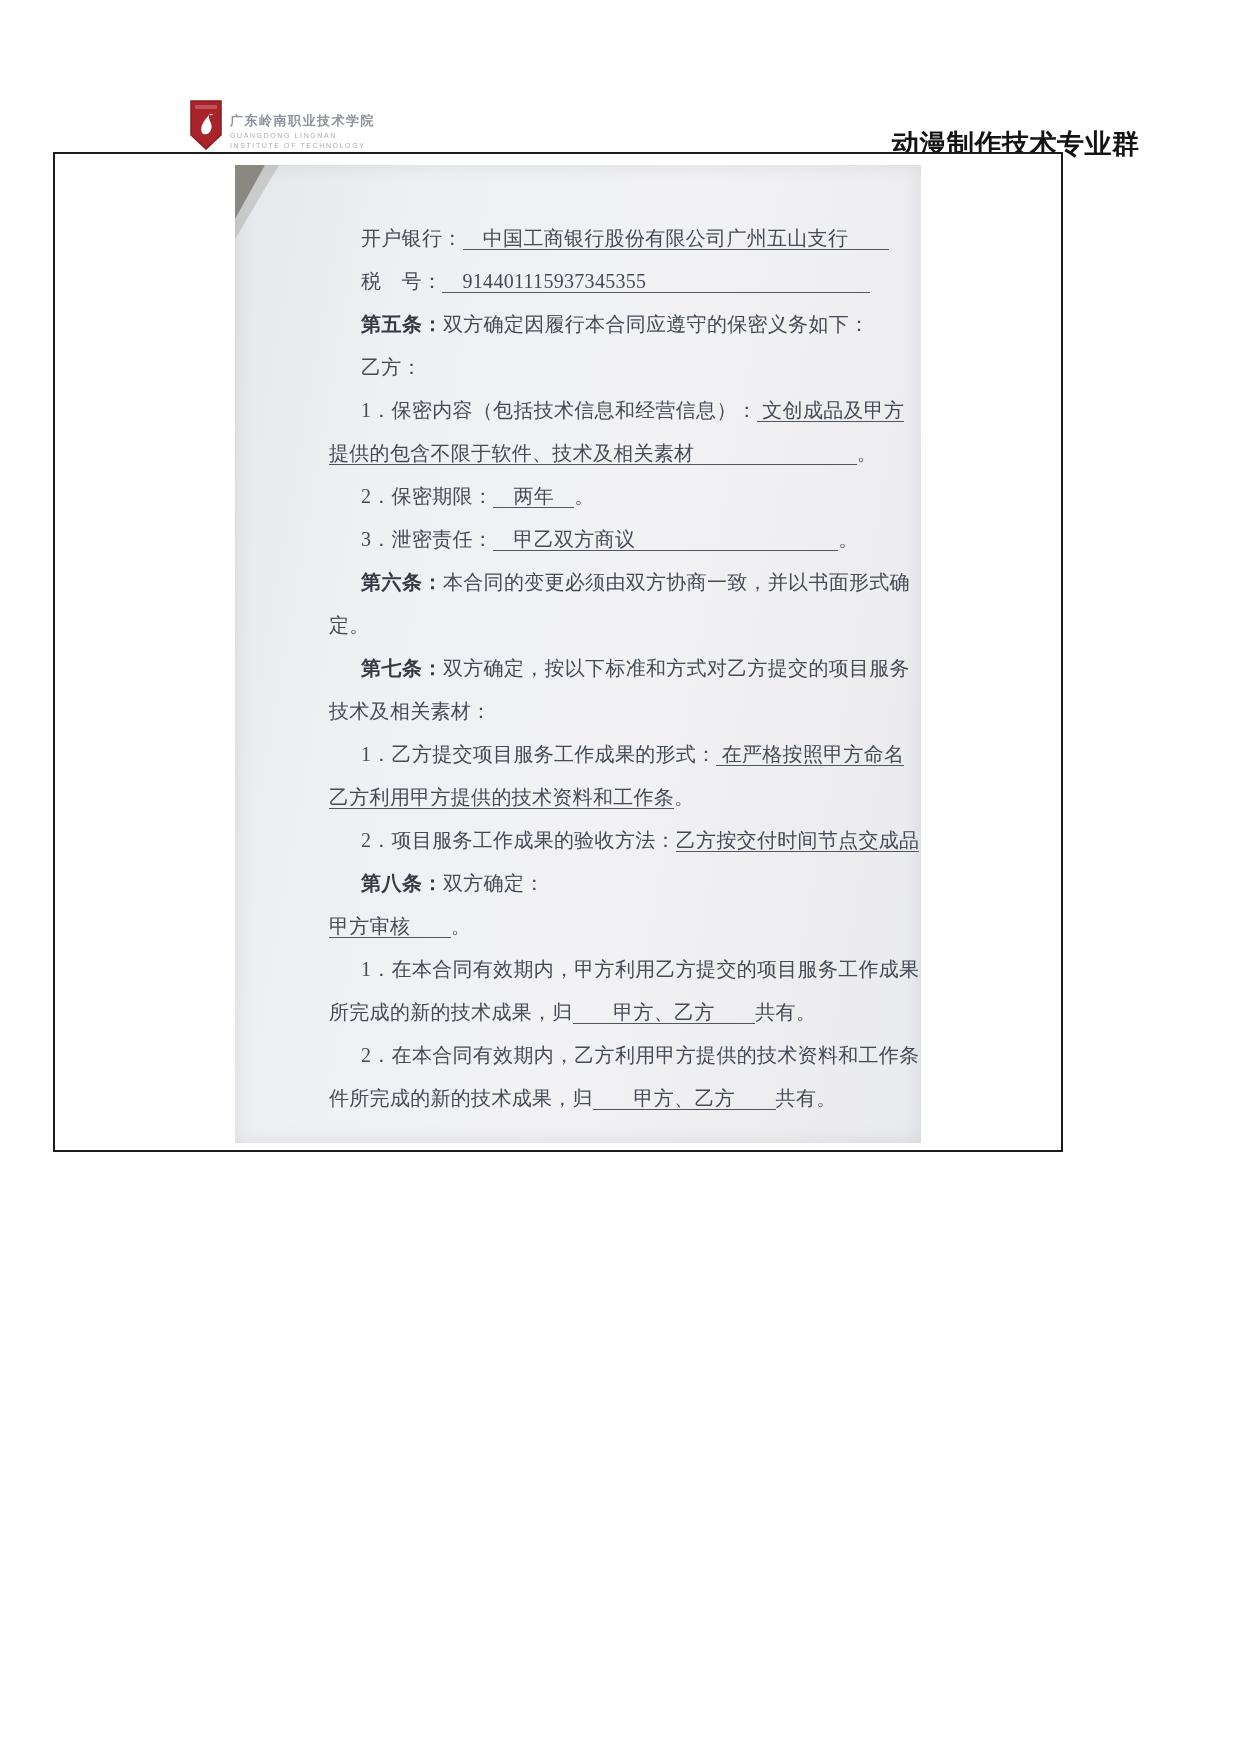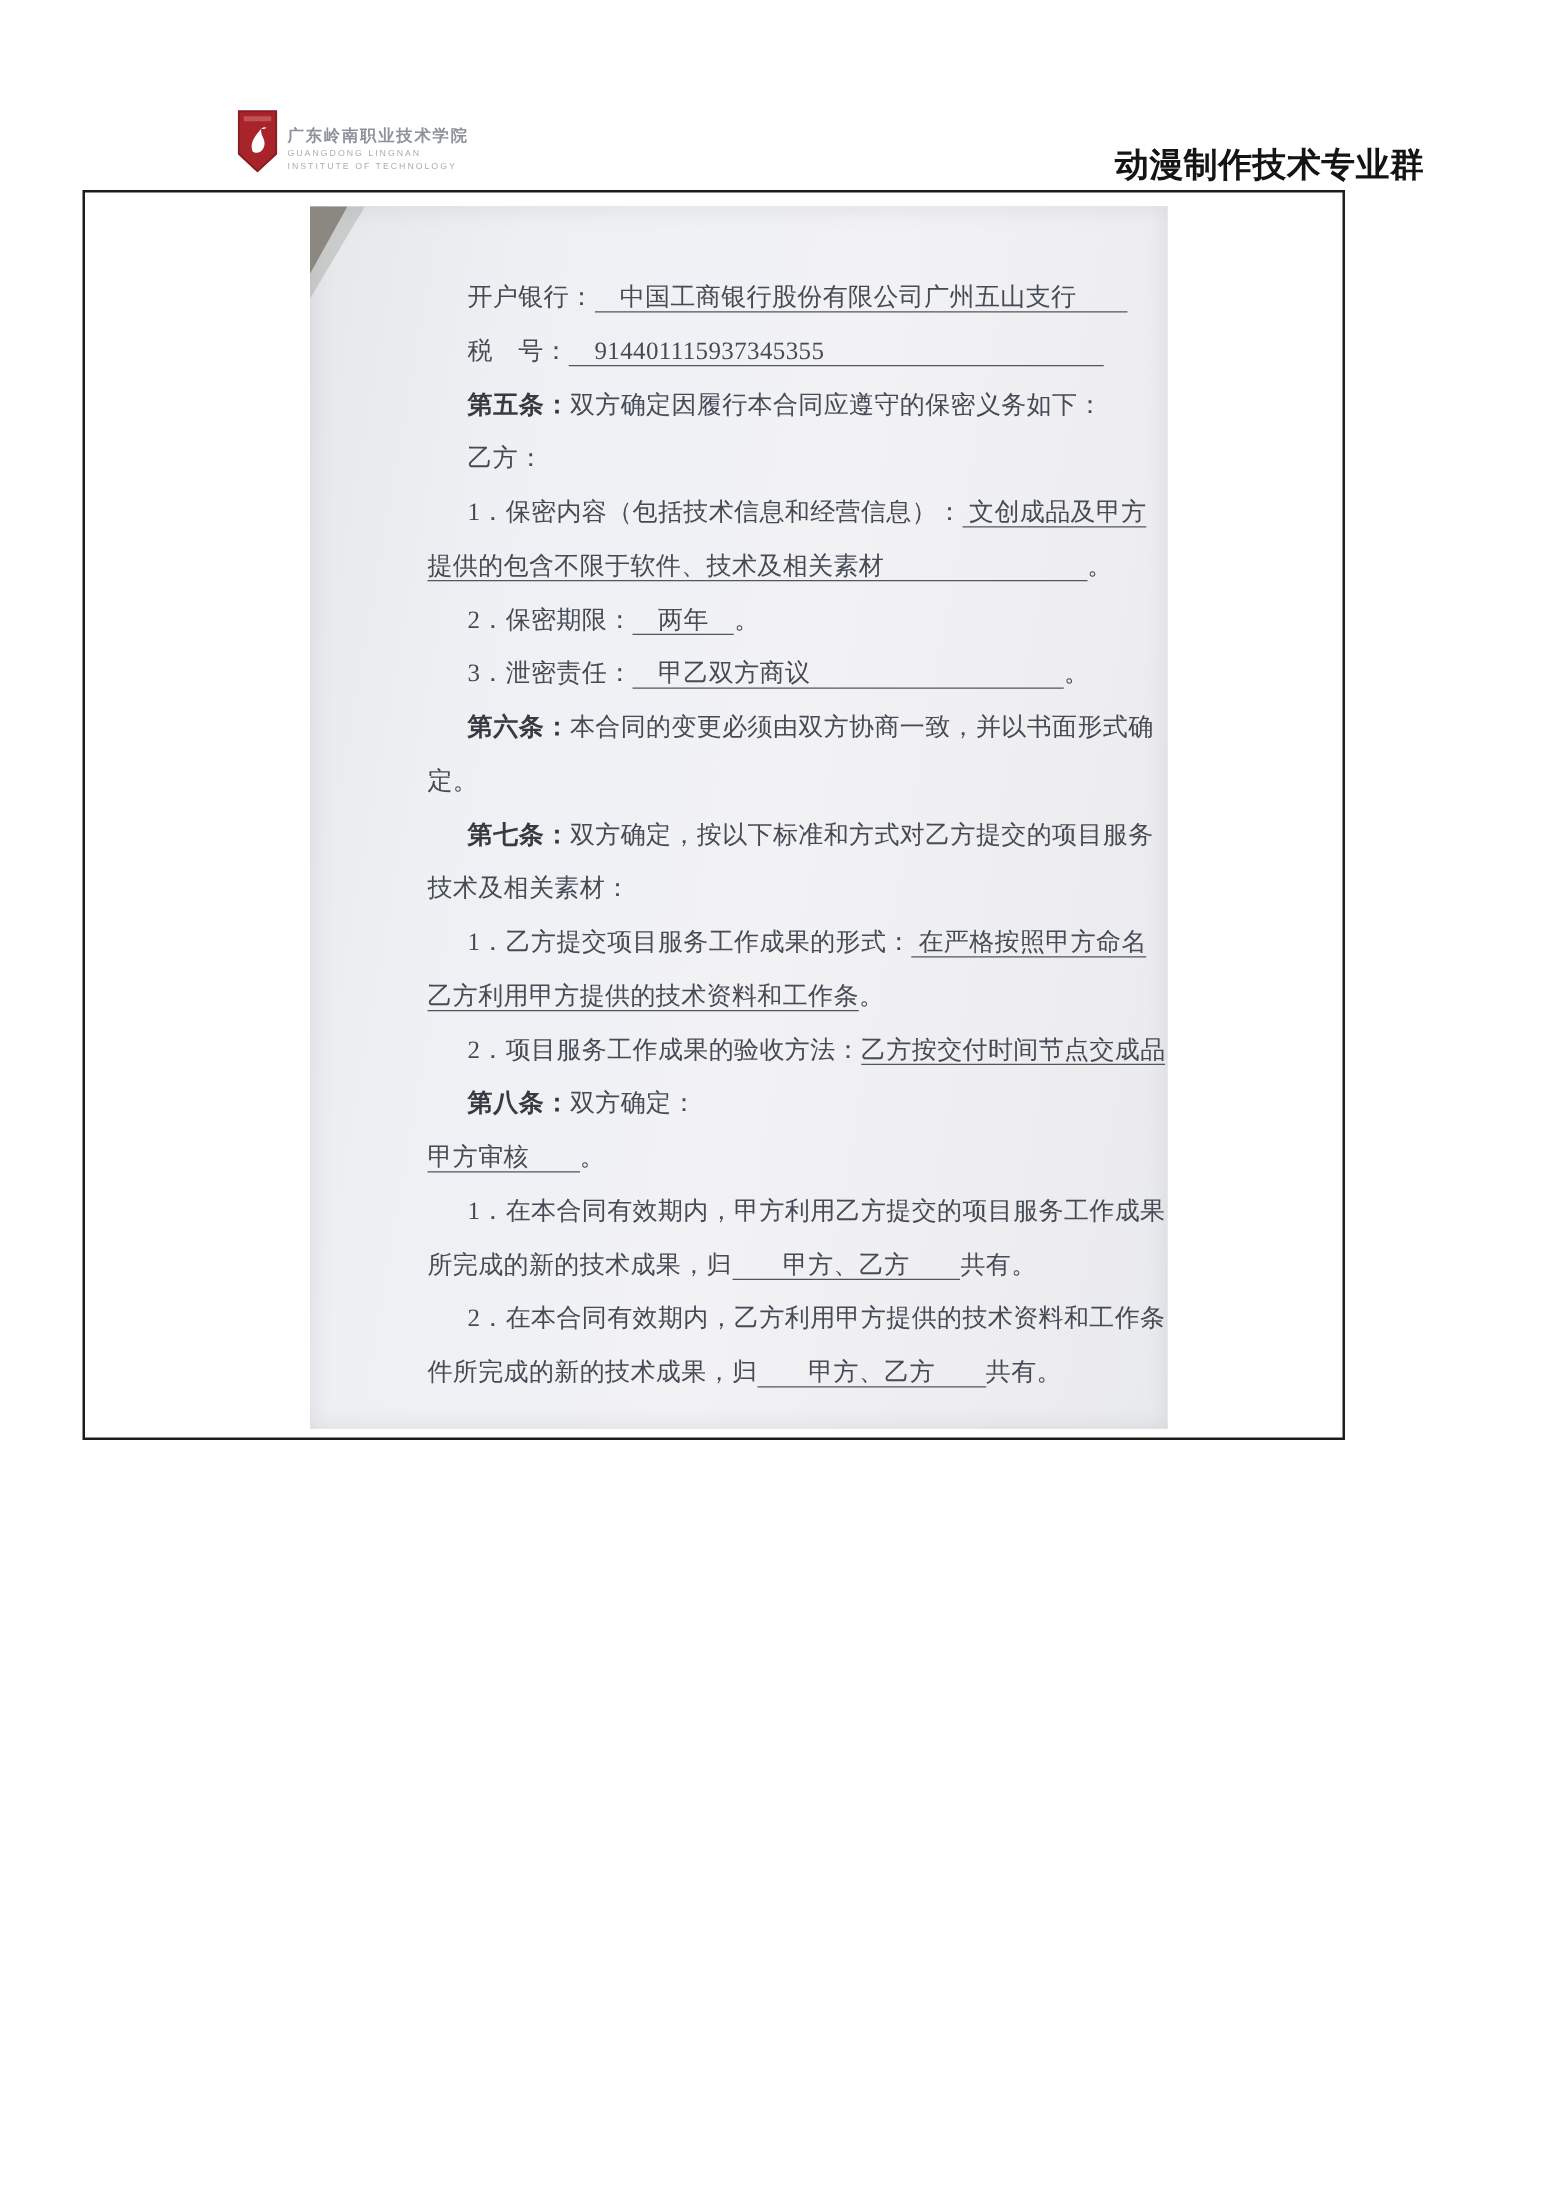--- a/index.html
+++ b/index.html
@@ -3,42 +3,42 @@
 <meta charset="utf-8">
 <style>
   * { margin:0; padding:0; box-sizing:border-box; }
   html,body { background:#ffffff; }
   body {
     width:1240px; height:1754px; position:relative;
     font-family:"Liberation Sans","DejaVu Sans",sans-serif;
   }
 
   
-  .header { position:absolute; top:4px; left:0; width:1240px; height:150px; }
+  .header { position:absolute; top:16px; left:0; width:1240px; height:150px; }
   .logo { position:absolute; left:190px; top:84px; display:flex; align-items:flex-start; }
   .logo svg { display:block; }
   .logo-text { margin-left:8px; padding-top:12px; }
   .logo-cn {
     font-size:13px; color:#8d939c; letter-spacing:1.5px; font-weight:600;
     font-family:"Liberation Sans","DejaVu Sans",sans-serif;
   }
   .logo-en {
     font-size:7px; color:#a9aeb6; letter-spacing:1.6px; margin-top:2px; line-height:8px;
   }
   .group-title {
     position:absolute; left:856px; top:110px; width:300px;
     font-size:27px; font-weight:700; color:#141414; letter-spacing:0.5px;
     font-family:"Liberation Sans","DejaVu Sans",sans-serif;
     margin-left:36px;
   }
 
   
   .frame {
     position:absolute; left:53px; top:152px; width:1010px; height:1000px;
-    border:2px solid #1c1c1c; background:#ffffff;margin-left:13px;
+    border:2px solid #1c1c1c; background:#ffffff;
   }
 
   
   .photo {
     position:absolute; left:180px; top:11px; width:686px; height:978px;
     background:linear-gradient(100deg,#e6e7eb 0%,#eef0f3 22%,#f2f2f5 55%,#ededf0 85%,#e9eaee 100%);
     box-shadow:inset 0 0 18px rgba(120,120,130,0.18);
     overflow:hidden;
   }
   .photo-corner {

